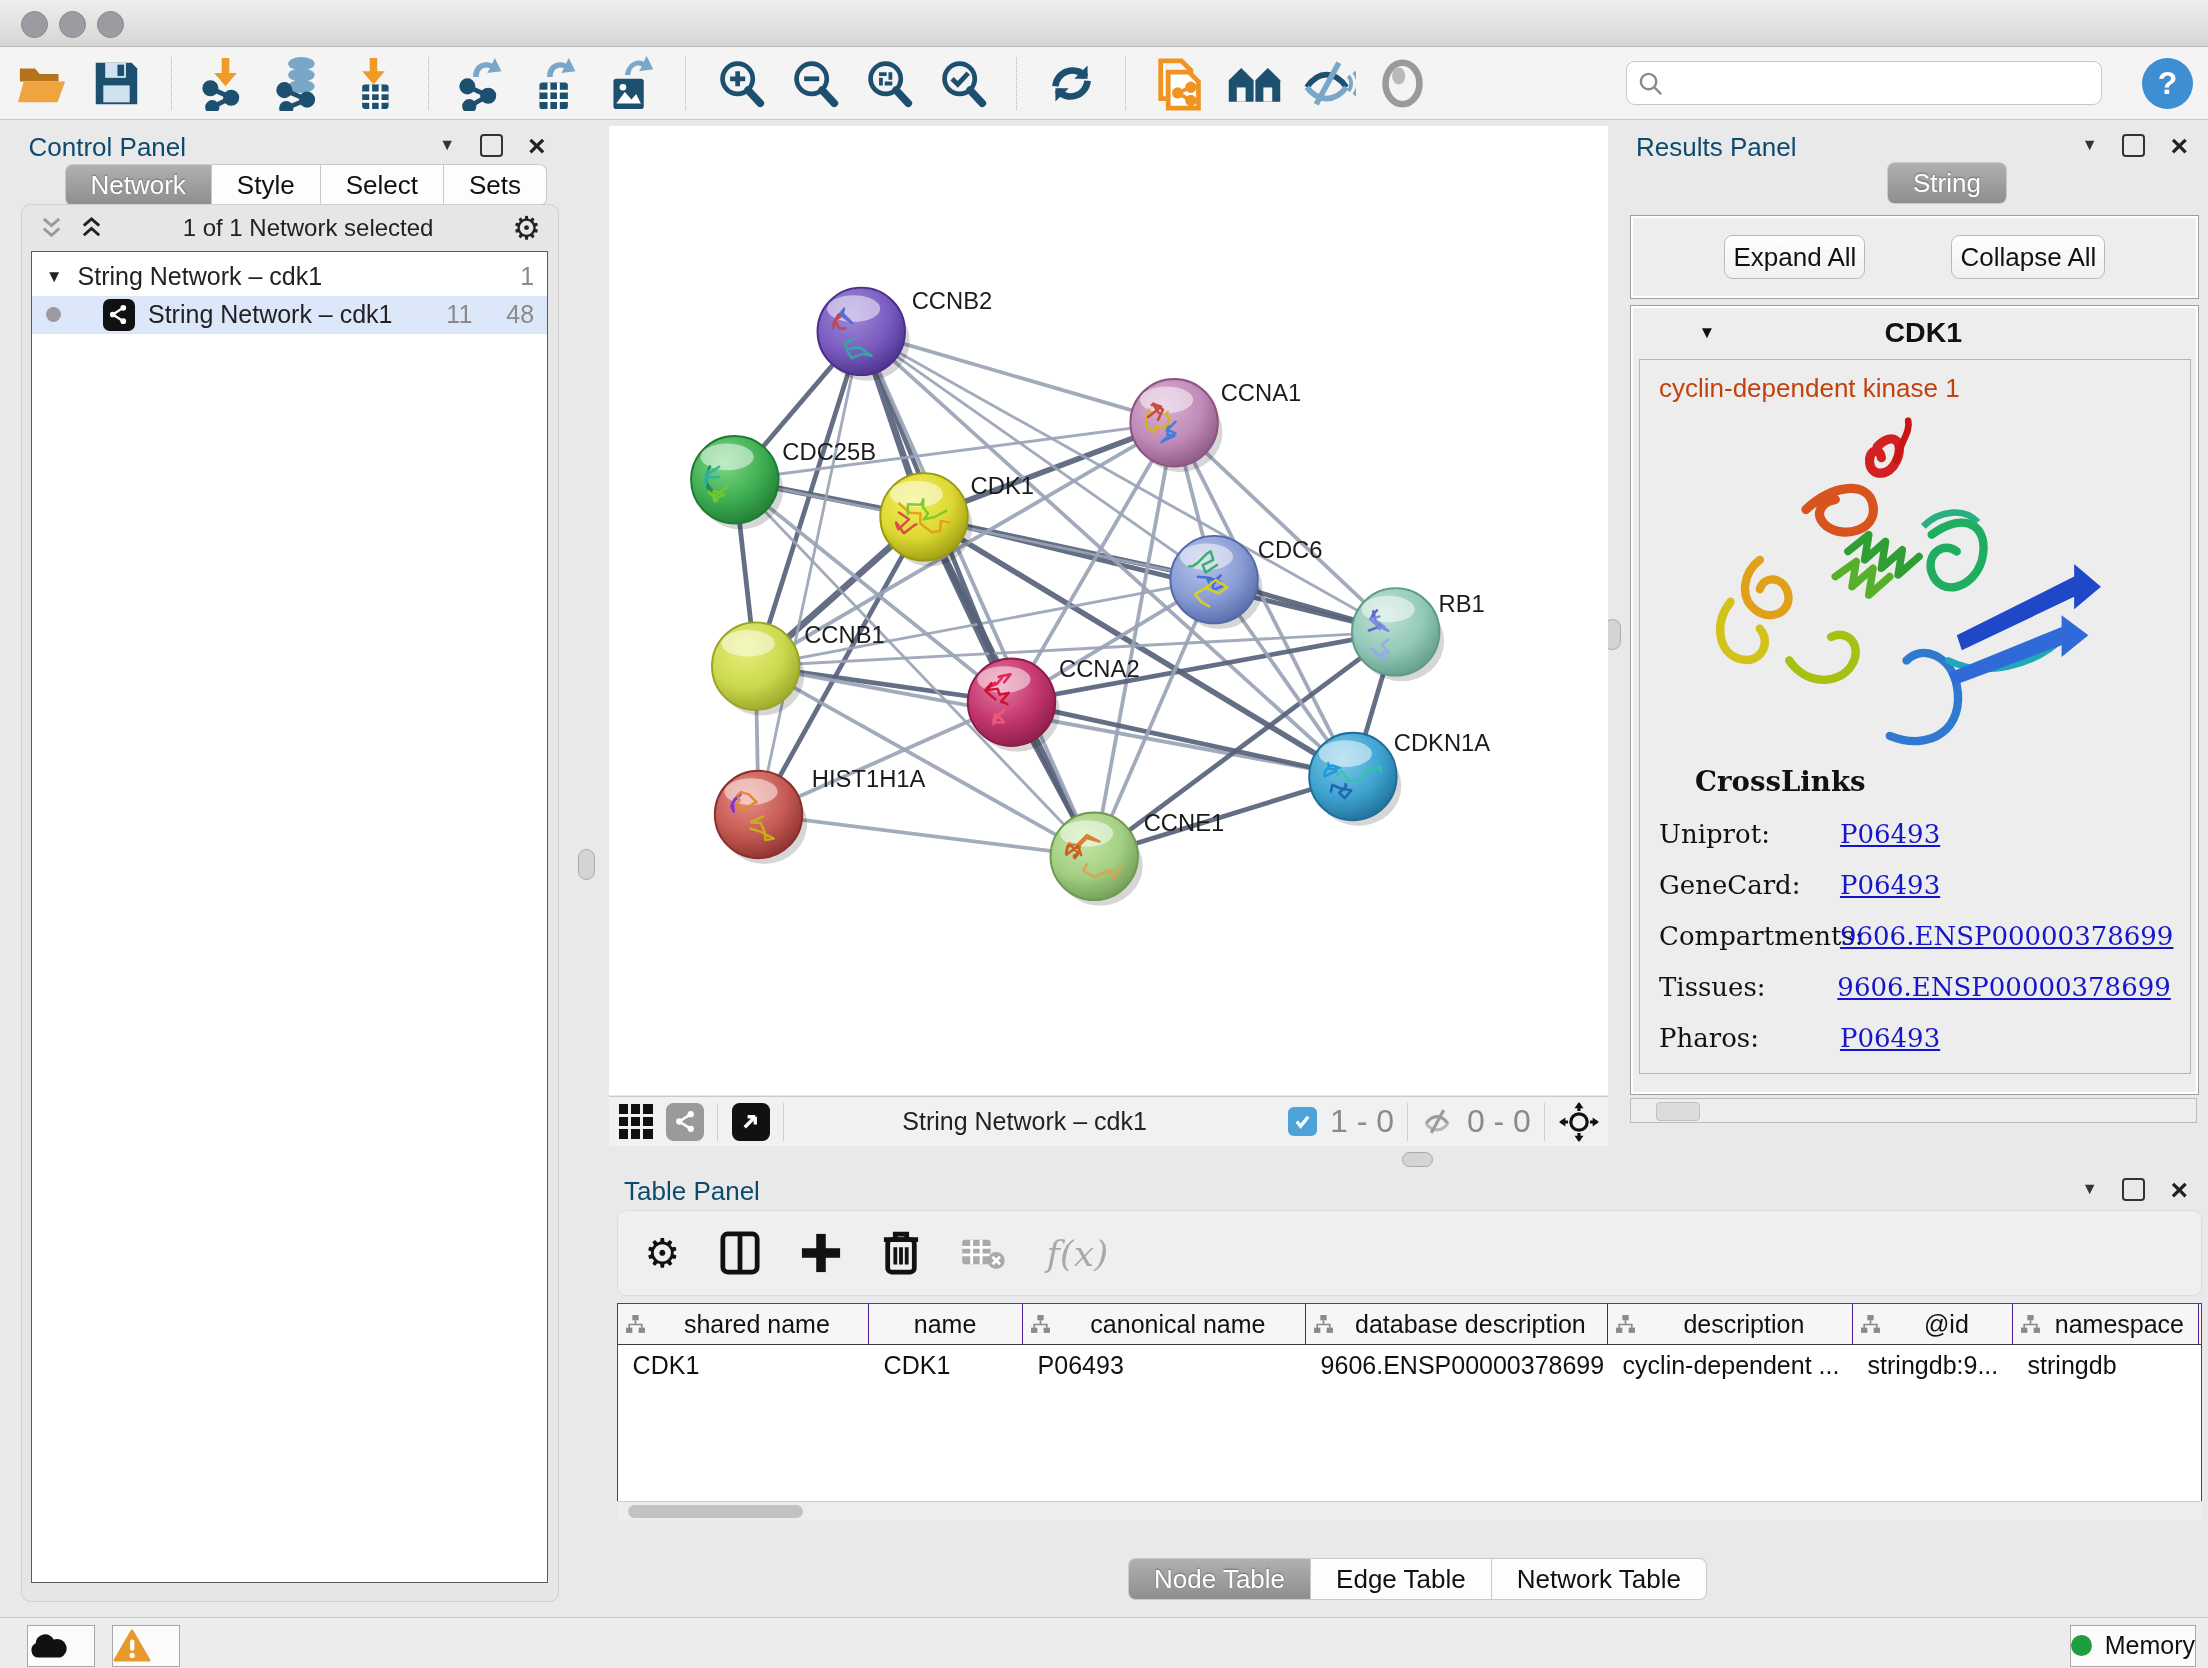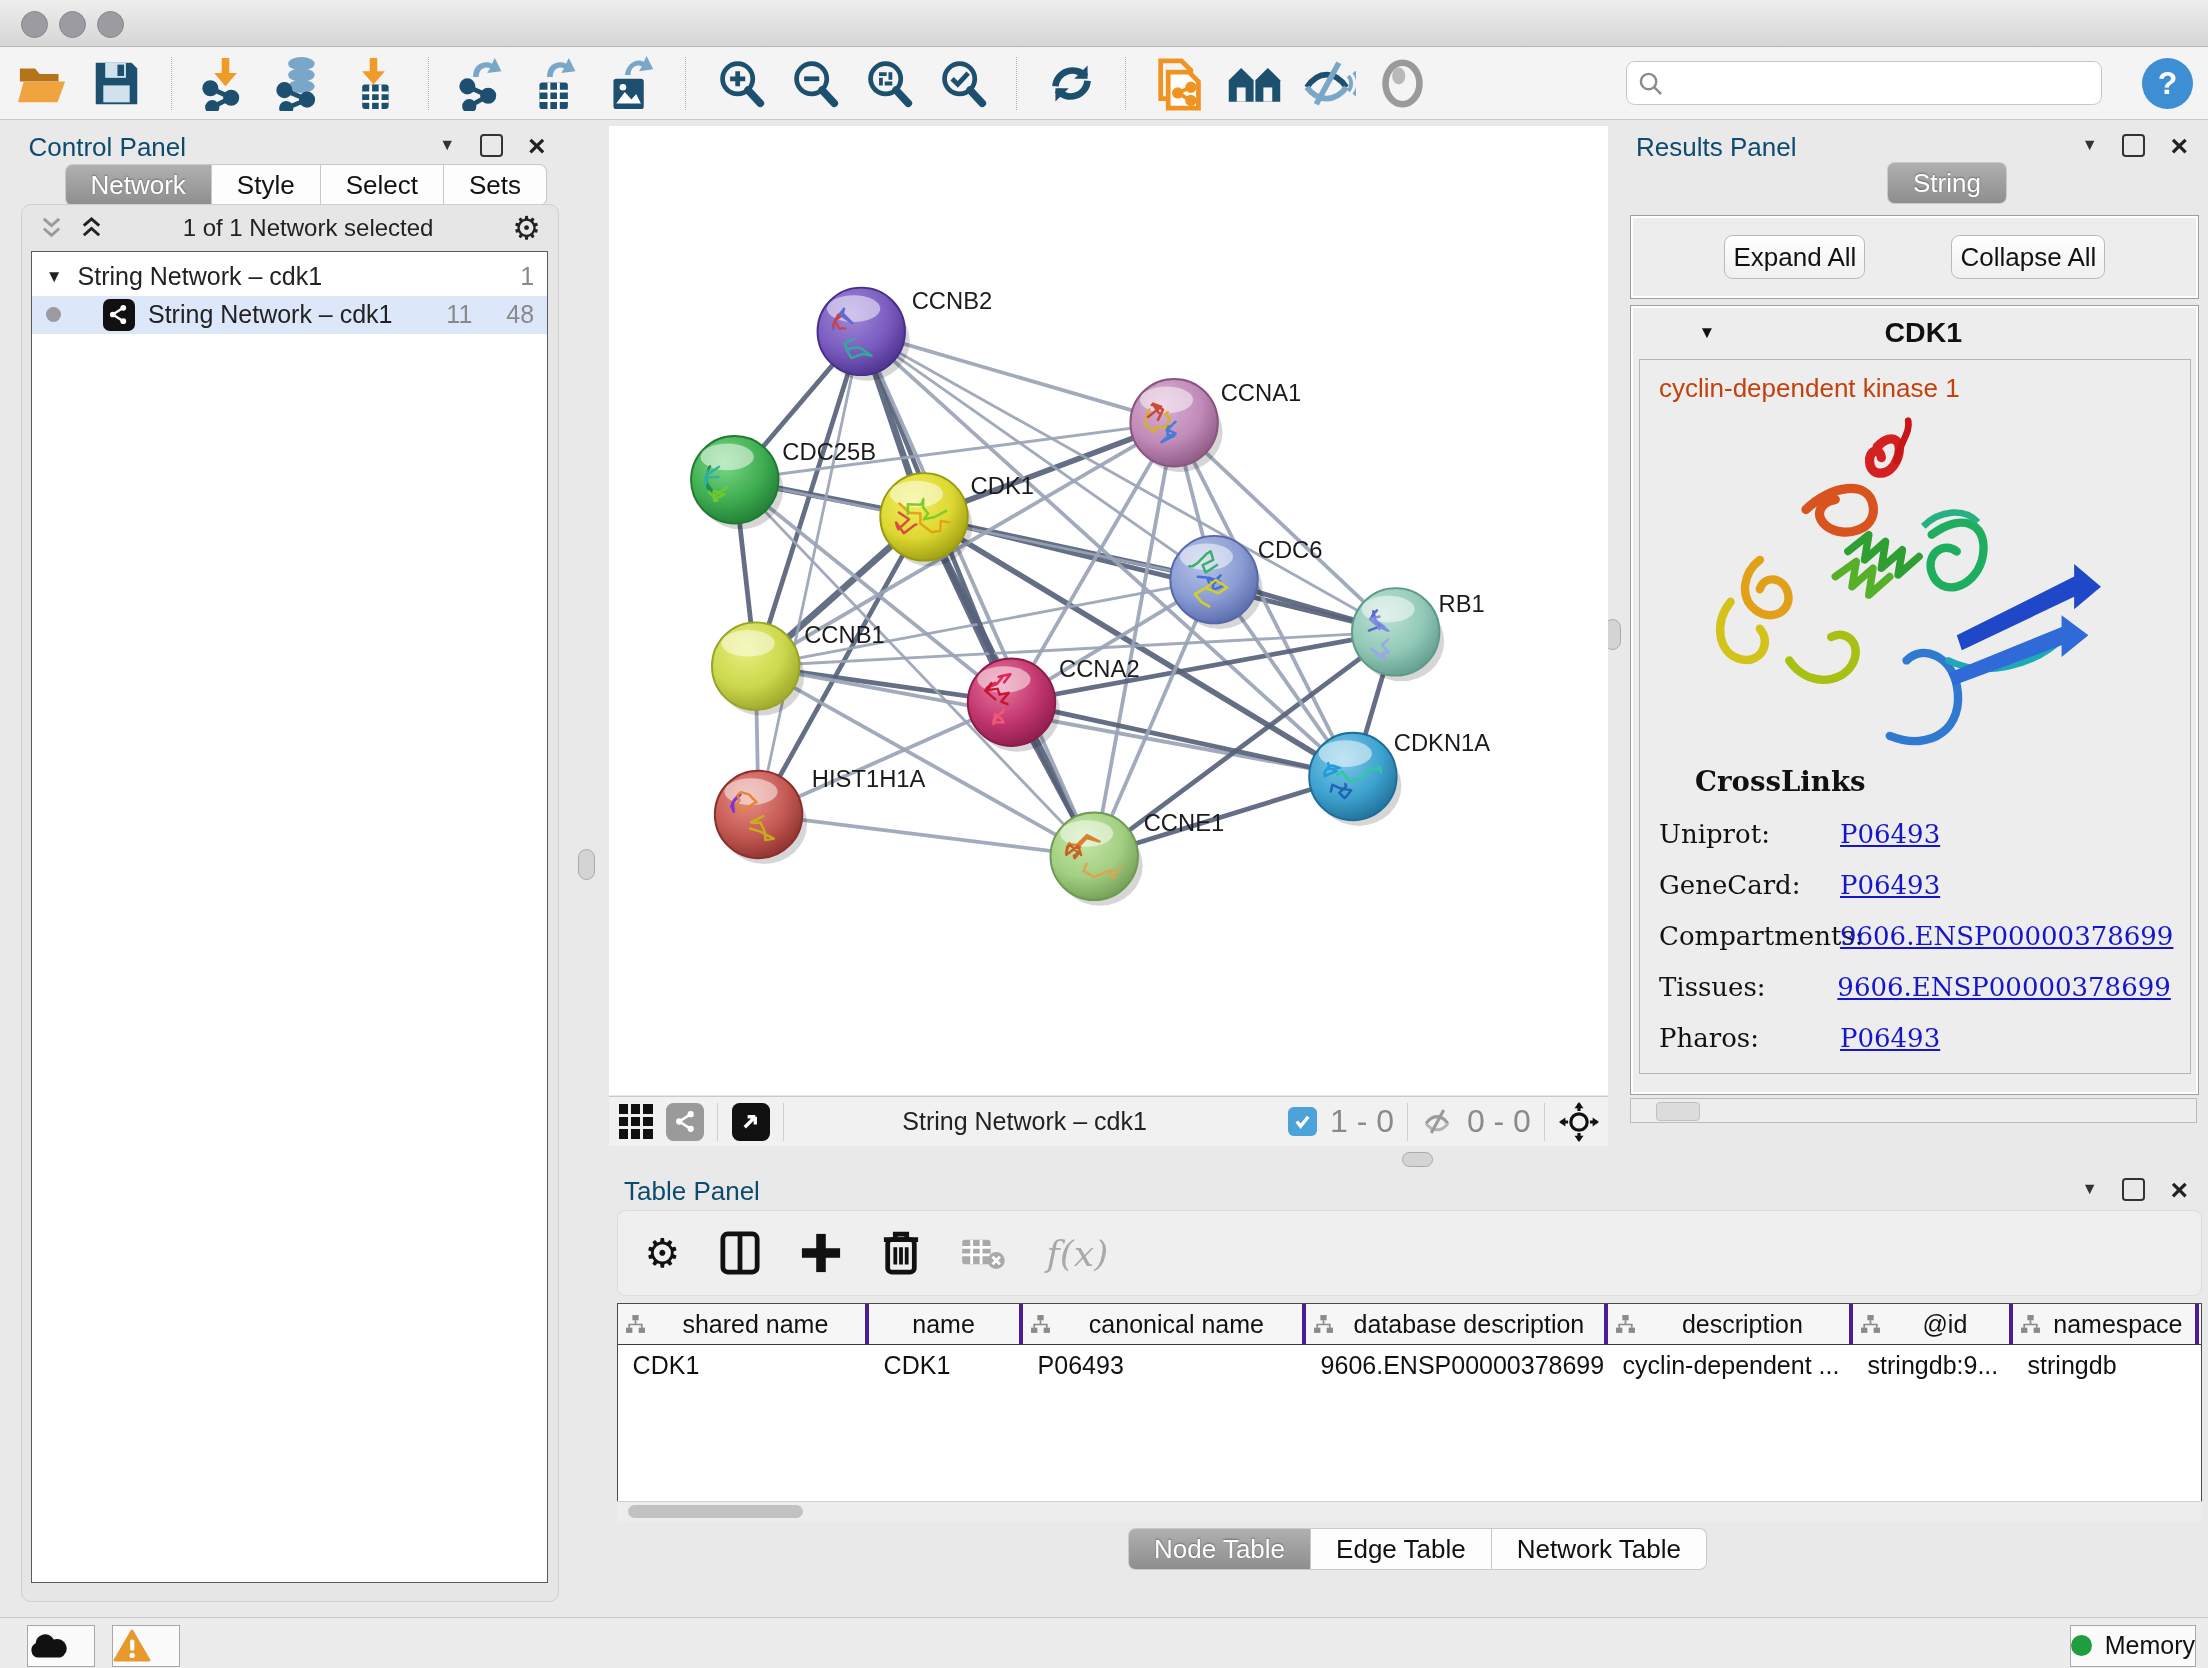--- a/index.html
+++ b/index.html
@@ -76,21 +76,21 @@
   .cl-title{font-size:27.6px;font-weight:bold;color:#111;margin-left:36px;}
   .cl-row{display:flex;font-size:26px;margin-top:21px;}
   .cl-label{width:181px;color:#111;}
   .cl-link{color:#1515cc;text-decoration:underline;}
 
   
   .tp-toolbar{background:#efefef;border:1px solid #dcdcdc;border-radius:8.6px;display:flex;align-items:center;
     padding:0 27px;box-sizing:border-box;gap:40px;}
   .tbl{background:#fff;border:1.9px solid #4a4a4a;}
   .tbl-header{display:flex;background:#f6f6f6;border-bottom:1.9px solid #3a3a3a;height:40px;}
-  .th-cell{display:flex;align-items:center;border-right:4px solid #4c1d95;box-sizing:border-box;
+  .th-cell{display:flex;align-items:center;border-right:1px solid #4c1d95;box-sizing:border-box;
     font-size:25px;color:#111;padding:0 7.6px;gap:7.6px;flex:0 0 auto;}
   .th-cell .lbl{flex:1;text-align:center;}
   .tbl-row{display:flex;height:40px;align-items:center;font-size:25px;color:#111;}
   .td-cell{padding:0 15px;box-sizing:border-box;flex:0 0 auto;white-space:nowrap;overflow:hidden;}
   .hscroll{background:#ededed;border-top:1px solid #d0d0d0;}
   .hthumb{background:#c2c2c2;border-radius:7.6px;}
 
   
   .statusbar{left:0;top:1617px;width:2208px;height:51px;background:#ececec;border-top:1px solid #c8c8c8;}
   .sbtn{position:absolute;top:6.7px;height:42px;background:#fbfbfb;border:1.9px solid #a8a8a8;
@@ -777,21 +777,21 @@
             <div class="td-cell" style="width: 302px;">9606.ENSP00000378699</div>
             <div class="td-cell" style="width: 245px;">cyclin-dependent ...</div>
             <div class="td-cell" style="width: 160px;">stringdb:9...</div>
             <div class="td-cell" style="width: 186px;">stringdb</div>
           </div>
         </div>
     </div>
     <div class="abs hscroll" style="left:7.6px;top:329px;width:1585px;height:19px;">
       <div class="hthumb" style="width:175px;height:13.3px;margin:2.9px 0 0 11.4px;"></div>
     </div>
-    <div class="abs tabrow" style="left:519px;top:356px;">
+    <div class="abs tabrow" style="left:519px;top:386px;">
       <div class="tab sel">Node Table</div>
       <div class="tab">Edge Table</div>
       <div class="tab">Network Table</div>
     </div>
   </div>
 
   <div class="abs statusbar">
     <div class="sbtn" style="left:27px;width:68px;">
       <svg width="40" height="28.5" viewBox="0 0 42 30">
         <path d="M10 28 a8 8 0 0 1 -2 -15 a10 10 0 0 1 19 -4 a8 8 0 0 1 7 19 Z" fill="#111"></path>

